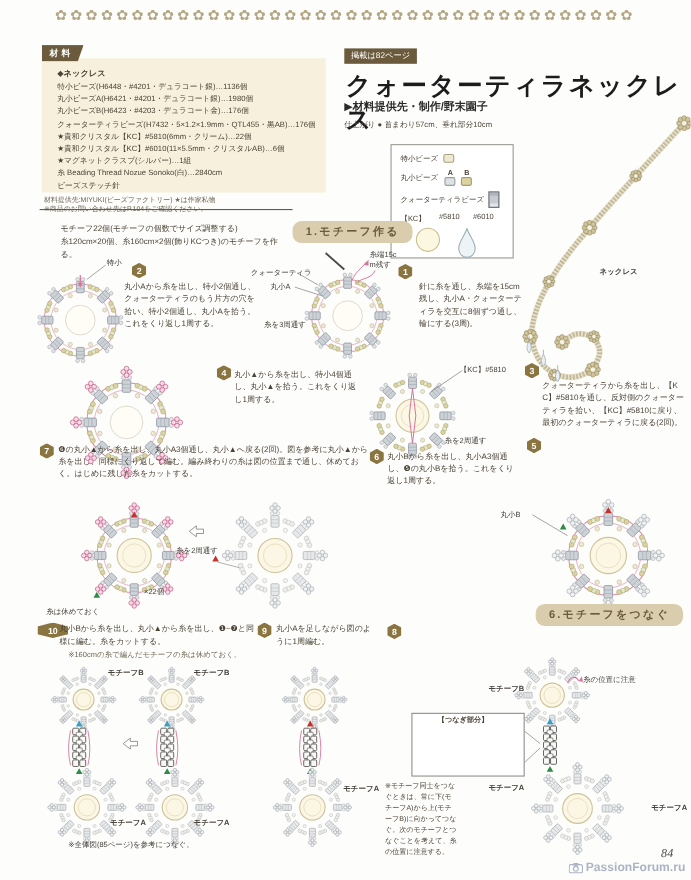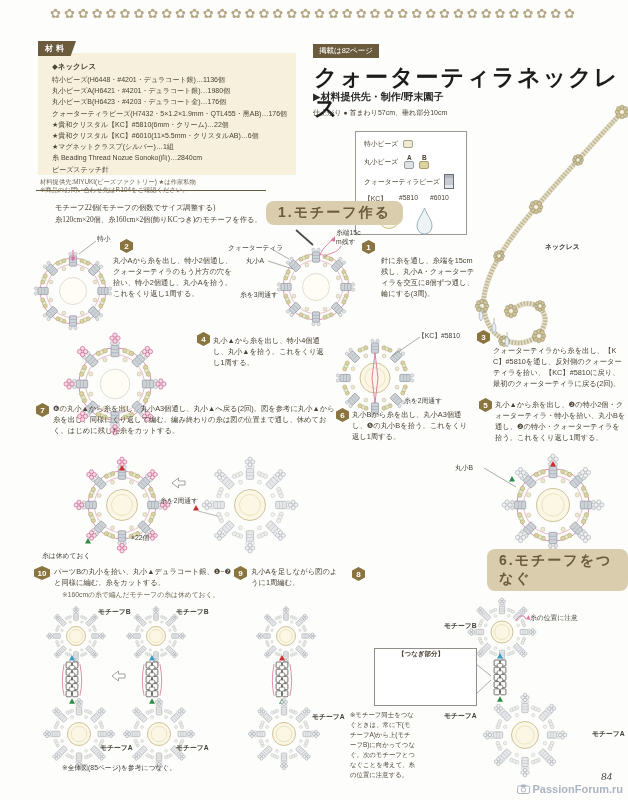--- a/index.html
+++ b/index.html
@@ -29,21 +29,21 @@
   .bead.silver{background:#dfe2e5;border-color:#979da5;}
   .bead.gold{background:#dcd3a2;border-color:#a89d6c;}
   .tila{width:8px;height:13px;border:1px solid #6a6e74;background:#c7ccd2;display:inline-block;margin-left:4px;
         box-shadow:inset 0 3px 0 #aeb4bc, inset 0 -3px 0 #e2e5e9;}
   .kc-row{display:flex;font-size:6.8px;gap:12px;margin-top:2px;}
   .kc-shapes{display:flex;gap:16px;margin-left:14px;margin-top:3px;align-items:flex-start;}
   .kc-circle{width:20px;height:20px;border-radius:50%;background:#fbf7e0;border:1px solid #c9bd8e;}
   .rule{height:1px;background:#6b5a3c;}
   .sec-dark{background:#6b5a3c;color:#fff;font-size:8.5px;font-weight:bold;letter-spacing:4px;
             padding:3px 10px;z-index:2;}
-  .grp{background:#d9cdad;color:#6b5a3c;font-size:14px;font-weight:bold;letter-spacing:2px;
+  .grp{background:#d9cdad;color:#6b5a3c;font-size:10px;font-weight:bold;letter-spacing:2px;
        padding:3px 12px;border-radius:8px;z-index:2;}
   .intro{font-size:7.3px;line-height:1.65;}
   .hex{width:13px;height:14px;background:#8a7440;color:#fff;font-size:8px;font-weight:bold;
        display:flex;align-items:center;justify-content:center;
        clip-path:polygon(50% 0,100% 25%,100% 75%,50% 100%,0 75%,0 25%);z-index:2;}
   .stext{font-size:7.3px;line-height:1.5;word-break:break-all;z-index:2;}
   .snote{font-size:6.8px;color:#6d6553;z-index:2;}
   .dlabel{font-size:6.8px;color:#44403a;white-space:nowrap;z-index:3;}
   .dlabel.wrap{white-space:normal;word-break:break-all;}
   .bold{font-weight:bold;}
@@ -2081,56 +2081,55 @@
       <span class="kc-circle"></span>
       <svg width="17" height="28">
           <path d="M8.5,1 C11,8 16,13 16,19 A7.5,8 0 1 1 1,19 C1,13 6,8 8.5,1 Z" fill="#eef4f6" stroke="#9ab0b8" stroke-width="1"></path>
         </svg>
     </div>
   </div>
 
   <div class="abs dlabel bold" style="left:545px;top:242px;">ネックレス</div>
 
   <div class="abs rule" style="left:36px;top:190px;width:230px;"></div>
-  <div class="abs intro" style="left:55px;top:202px;width:210px;font-family:Liberation Serif, serif;">
+  <div class="abs intro" style="left:55px;top:202px;width:210px;">
     <div>モチーフ22個(モチーフの個数でサイズ調整する)</div>
     <div>糸120cm×20個、糸160cm×2個(飾りKCつき)のモチーフを作る。</div>
   </div>
   <div class="abs grp" style="left:266px;top:201px;">1.モチーフ作る</div>
 
   <div class="abs hex" style="left:362px;top:240px;">1</div>
   <div class="abs stext" style="left:381px;top:256px;width:94px;">針に糸を通し、糸端を15cm残し、丸小A・クォーターティラを交互に8個ずつ通し、輪にする(3周)。</div>
 
   <div class="abs hex" style="left:120px;top:239px;">2</div>
   <div class="abs stext" style="left:113px;top:256px;width:122px;">丸小Aから糸を出し、特小2個通し、クォーターティラのもう片方の穴を拾い、特小2個通し、丸小Aを拾う。これをくり返し1周する。</div>
 
   <div class="abs hex" style="left:477px;top:330px;">3</div>
   <div class="abs stext" style="left:493px;top:346px;width:132px;">クォーターティラから糸を出し、【KC】#5810を通し、反対側のクォーターティラを拾い、【KC】#5810に戻り、最初のクォーターティラに戻る(2回)。</div>
 
   <div class="abs hex" style="left:197px;top:332px;">4</div>
   <div class="abs stext" style="left:213px;top:336px;width:118px;">丸小▲から糸を出し、特小4個通し、丸小▲を拾う。これをくり返し1周する。</div>
 
   <div class="abs hex" style="left:479px;top:398px;">5</div>
-  <div class="abs stext" style="left:495px;top:400px;width:132px;">丸小▲から糸を出し、❷の特小2個・クォーターティラ・特小を拾い、丸小Bを通し、❷の特小・クォーターティラを拾う。これをくり返し1周する。</div>
 
   <div class="abs hex" style="left:336px;top:408px;">6</div>
   <div class="abs stext" style="left:352px;top:410px;width:118px;">丸小Bから糸を出し、丸小A3個通し、❺の丸小Bを拾う。これをくり返し1周する。</div>
 
   <div class="abs hex" style="left:36px;top:403px;">7</div>
   <div class="abs stext" style="left:53px;top:404px;width:282px;">❻の丸小▲から糸を出し、丸小A3個通し、丸小▲へ戻る(2回)。図を参考に丸小▲から糸を出し、同様にくり返して編む。編み終わりの糸は図の位置まで通し、休めておく。はじめに残した糸をカットする。</div>
 
   <div class="abs grp" style="left:487px;top:549px;">6.モチーフをつなぐ</div>
 
   <div class="abs hex" style="left:352px;top:567px;">8</div>
 
   <div class="abs hex" style="left:234px;top:566px;">9</div>
   <div class="abs stext" style="left:251px;top:567px;width:92px;">丸小Aを足しながら図のように1周編む。</div>
 
-  <div class="abs hex" style="left:34px;top:566px;width:16px;">10</div>
-  <div class="abs stext" style="left:54px;top:567px;width:180px;">パーツBの丸小を拾い、丸小▲デュラコート銀、❶~❼と同様に編む。糸をカットする。</div>
+  <div class="abs hex" style="left:34px;top:566px;width:28px;">10</div>
+  <div class="abs stext" style="left:54px;top:567px;width:180px;">丸小Bから糸を出し、丸小▲から糸を出し、❶~❼と同様に編む。糸をカットする。</div>
   <div class="abs snote" style="left:62px;top:590px;width:180px;">※160cmの糸で編んだモチーフの糸は休めておく。</div>
 
   <div class="abs dlabel" style="left:97px;top:234px;">特小</div>
   <div class="abs dlabel" style="left:228px;top:243px;">クォーターティラ</div>
   <div class="abs dlabel" style="left:246px;top:256px;">丸小A</div>
   <div class="abs dlabel" style="left:240px;top:290px;">糸を3周通す</div>
   <div class="abs dlabel wrap" style="left:336px;top:228px;width:26px;line-height:1.35;">糸端15cm残す</div>
   <div class="abs dlabel" style="left:418px;top:331px;">【KC】#5810</div>
   <div class="abs dlabel" style="left:404px;top:396px;">糸を2周通す</div>
   <div class="abs dlabel" style="left:160px;top:496px;">糸を2周通す</div>

